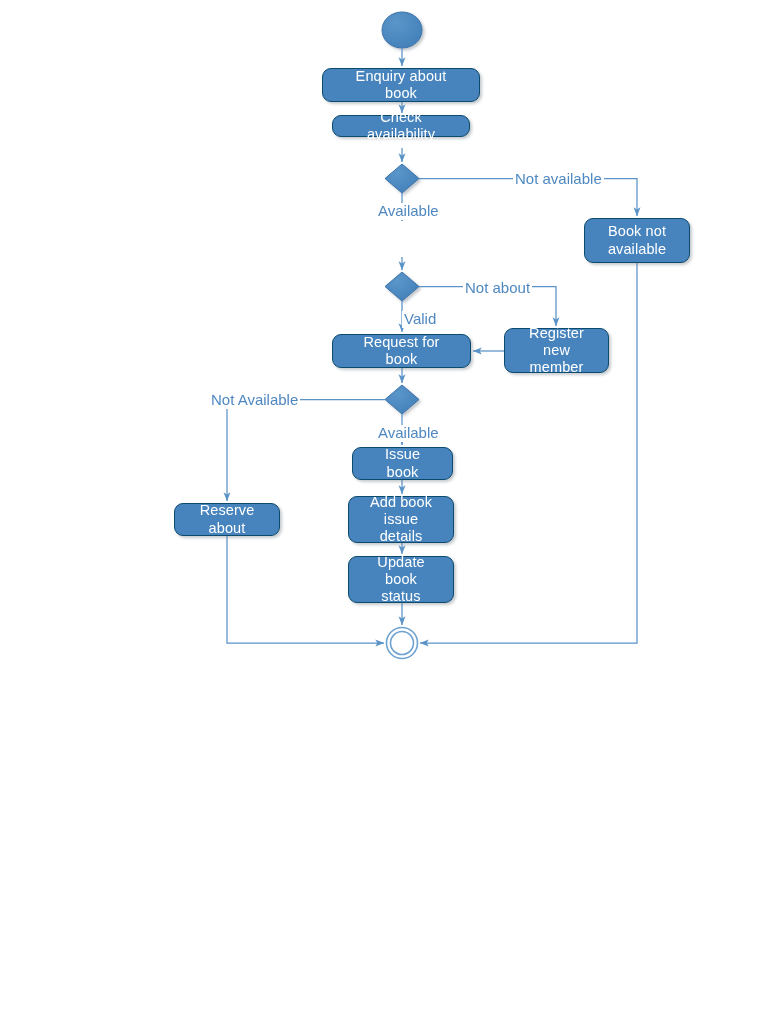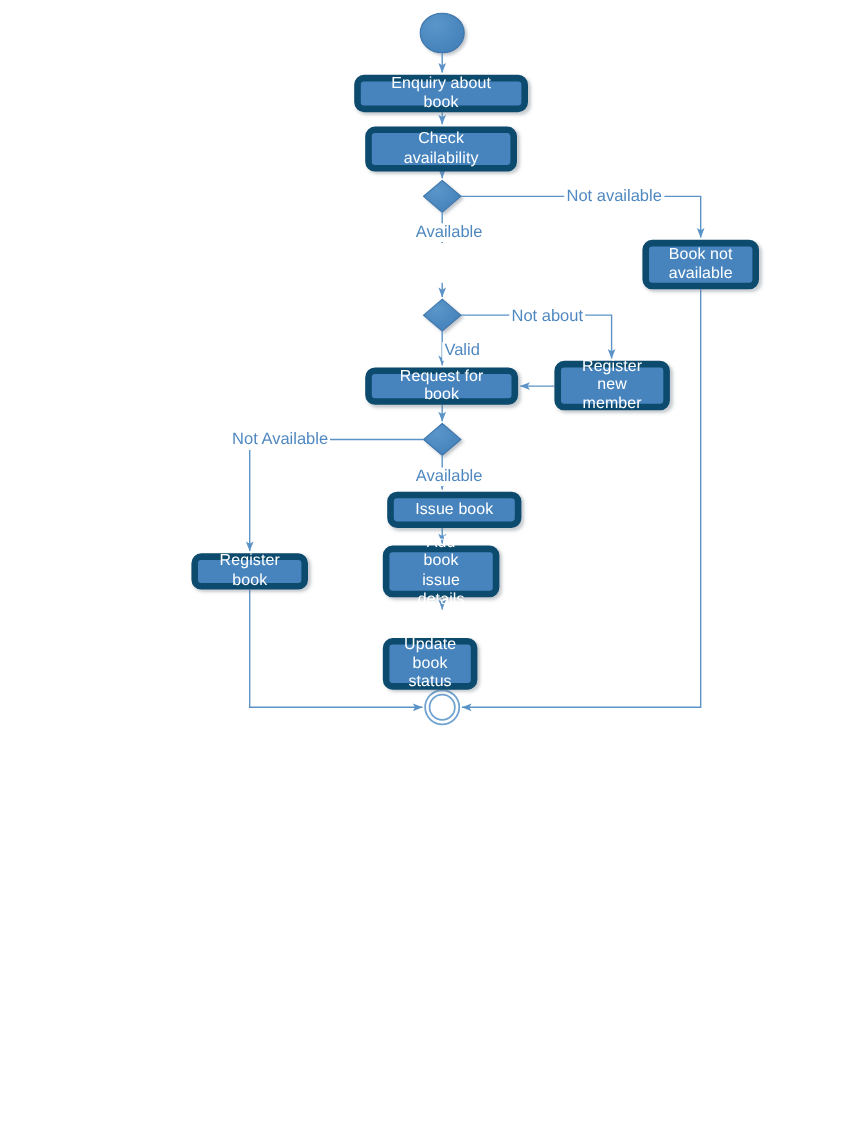--- a/index.html
+++ b/index.html
@@ -23,21 +23,21 @@
     position: absolute;
     top: 0;
     left: 0;
     width: 768px;
     height: 1024px;
   }
   .node-box {
     position: absolute;
     box-sizing: border-box;
     background: #4784bd;
-    border: 6px solid #0c4a6e;
+    border: 1px solid #0c4a6e;
     border-radius: 9px;
     color: #ffffff;
     display: flex;
     align-items: center;
     justify-content: center;
     text-align: center;
     line-height: 1.18;
     font-size: 14.5px;
     letter-spacing: 0.1px;
     box-shadow: 2px 2px 3px rgba(120,130,140,0.42);
@@ -112,53 +112,53 @@
       <path d="M402,603 L402,625" marker-end="url(#arrow)"></path>
       <path d="M227,536 L227,643 L384,643" marker-end="url(#arrow)"></path>
       <path d="M637,263 L637,643 L420,643" marker-end="url(#arrow)"></path>
     </g>
   </svg>
 
   <div class="node-box" style="left:322px; top:68px; width:158px; height:34px;">
     <span>Enquiry about book</span>
   </div>
 
-  <div class="node-box" style="left:332px; top:115px; width:138px; height:41px;">
+  <div class="node-box" style="left:332px; top:115px; width:138px; height:22px;">
     <span>Check availability</span>
   </div>
 
 
   <div class="node-box" style="left:584px; top:218px; width:106px; height:45px;">
     <span>Book not
 available</span>
   </div>
 
   <div class="node-box" style="left:332px; top:334px; width:139px; height:34px;align-items:center;">
     <span>Request for book</span>
   </div>
 
   <div class="node-box" style="left:504px; top:328px; width:105px; height:45px;">
     <span>Register new
 member</span>
   </div>
 
-  <div class="node-box" style="left:352px; top:447px; width:122px; height:33px;">
+  <div class="node-box" style="left:352px; top:447px; width:101px; height:33px;">
     <span>Issue book</span>
   </div>
 
   <div class="node-box" style="left:174px; top:503px; width:106px; height:33px;">
-    <span>Register book</span>
+    <span>Reserve about</span>
   </div>
 
   <div class="node-box" style="left:348px; top:496px; width:106px; height:47px;">
     <span>Add book
 issue details</span>
   </div>
 
-  <div class="node-box" style="left:348px; top:580px; width:86px; height:47px;">
+  <div class="node-box" style="left:348px; top:556px; width:106px; height:47px;">
     <span>Update book
 status</span>
   </div>
 
   <div class="edge-label" style="left:513px; top:171px;">Not available</div>
 
   <div class="edge-label" style="left:376px; top:203px;">Available</div>
 
   <div class="edge-label" style="left:463px; top:280px;">Not about</div>
 

